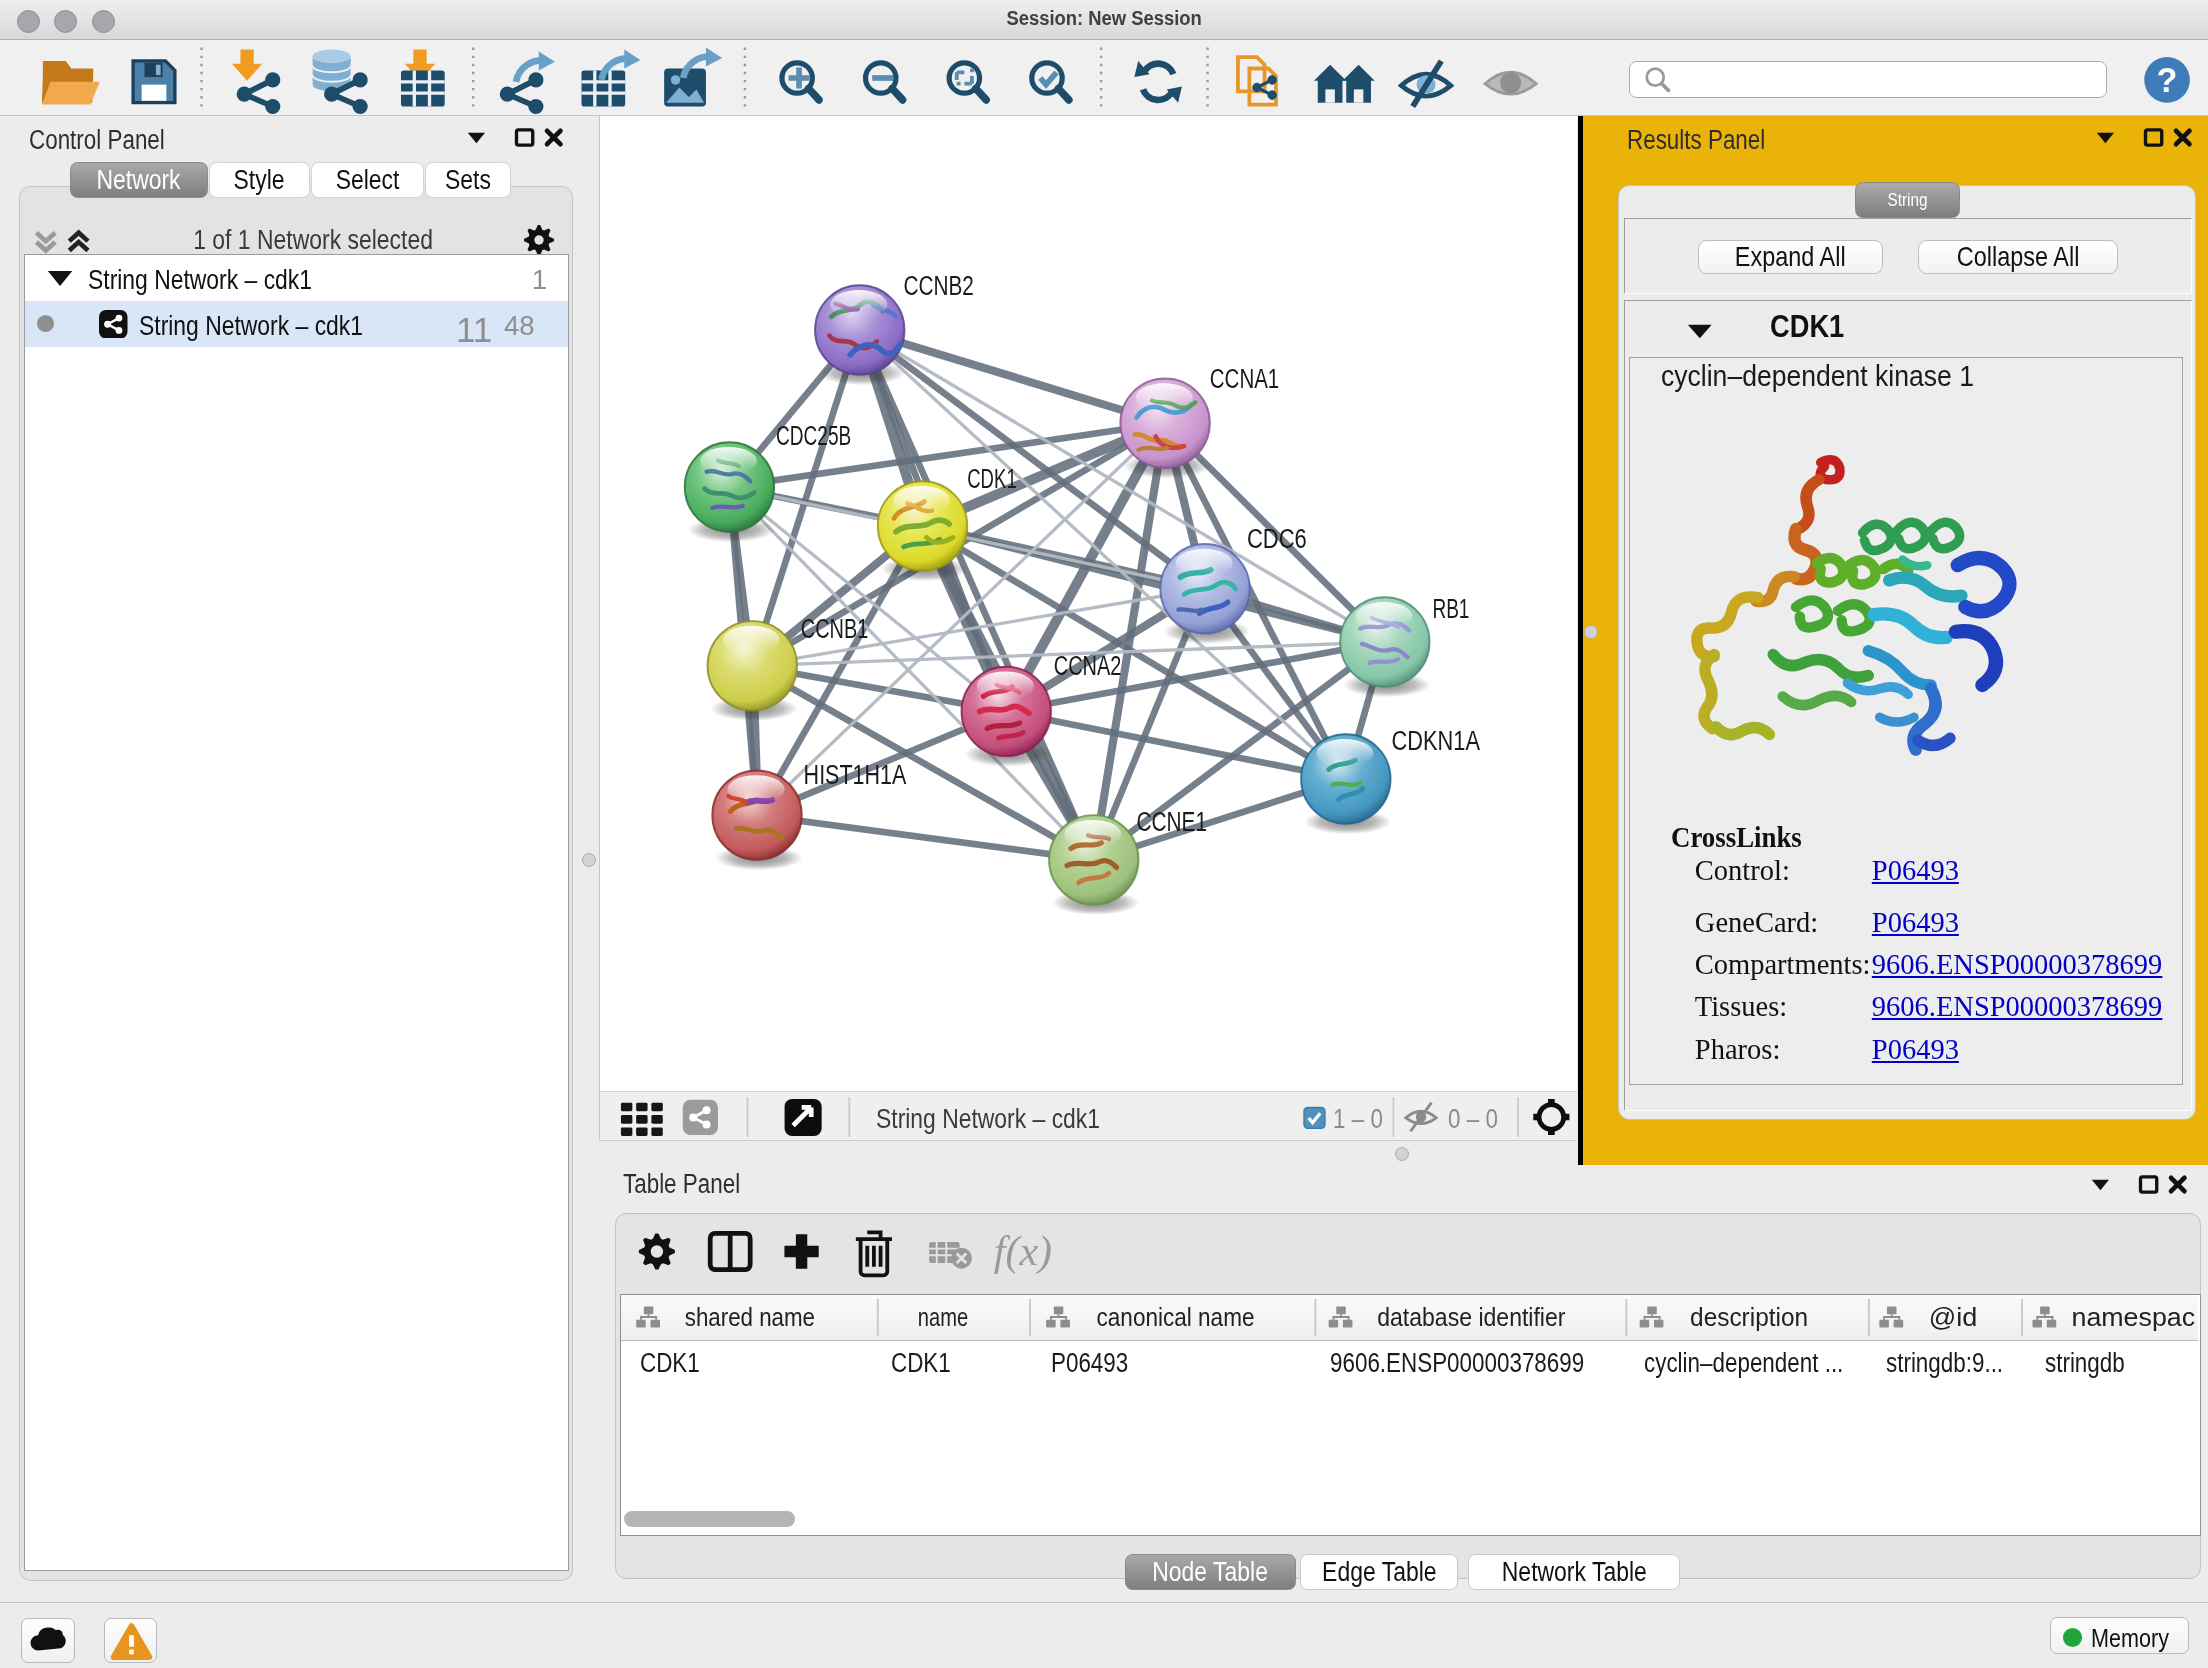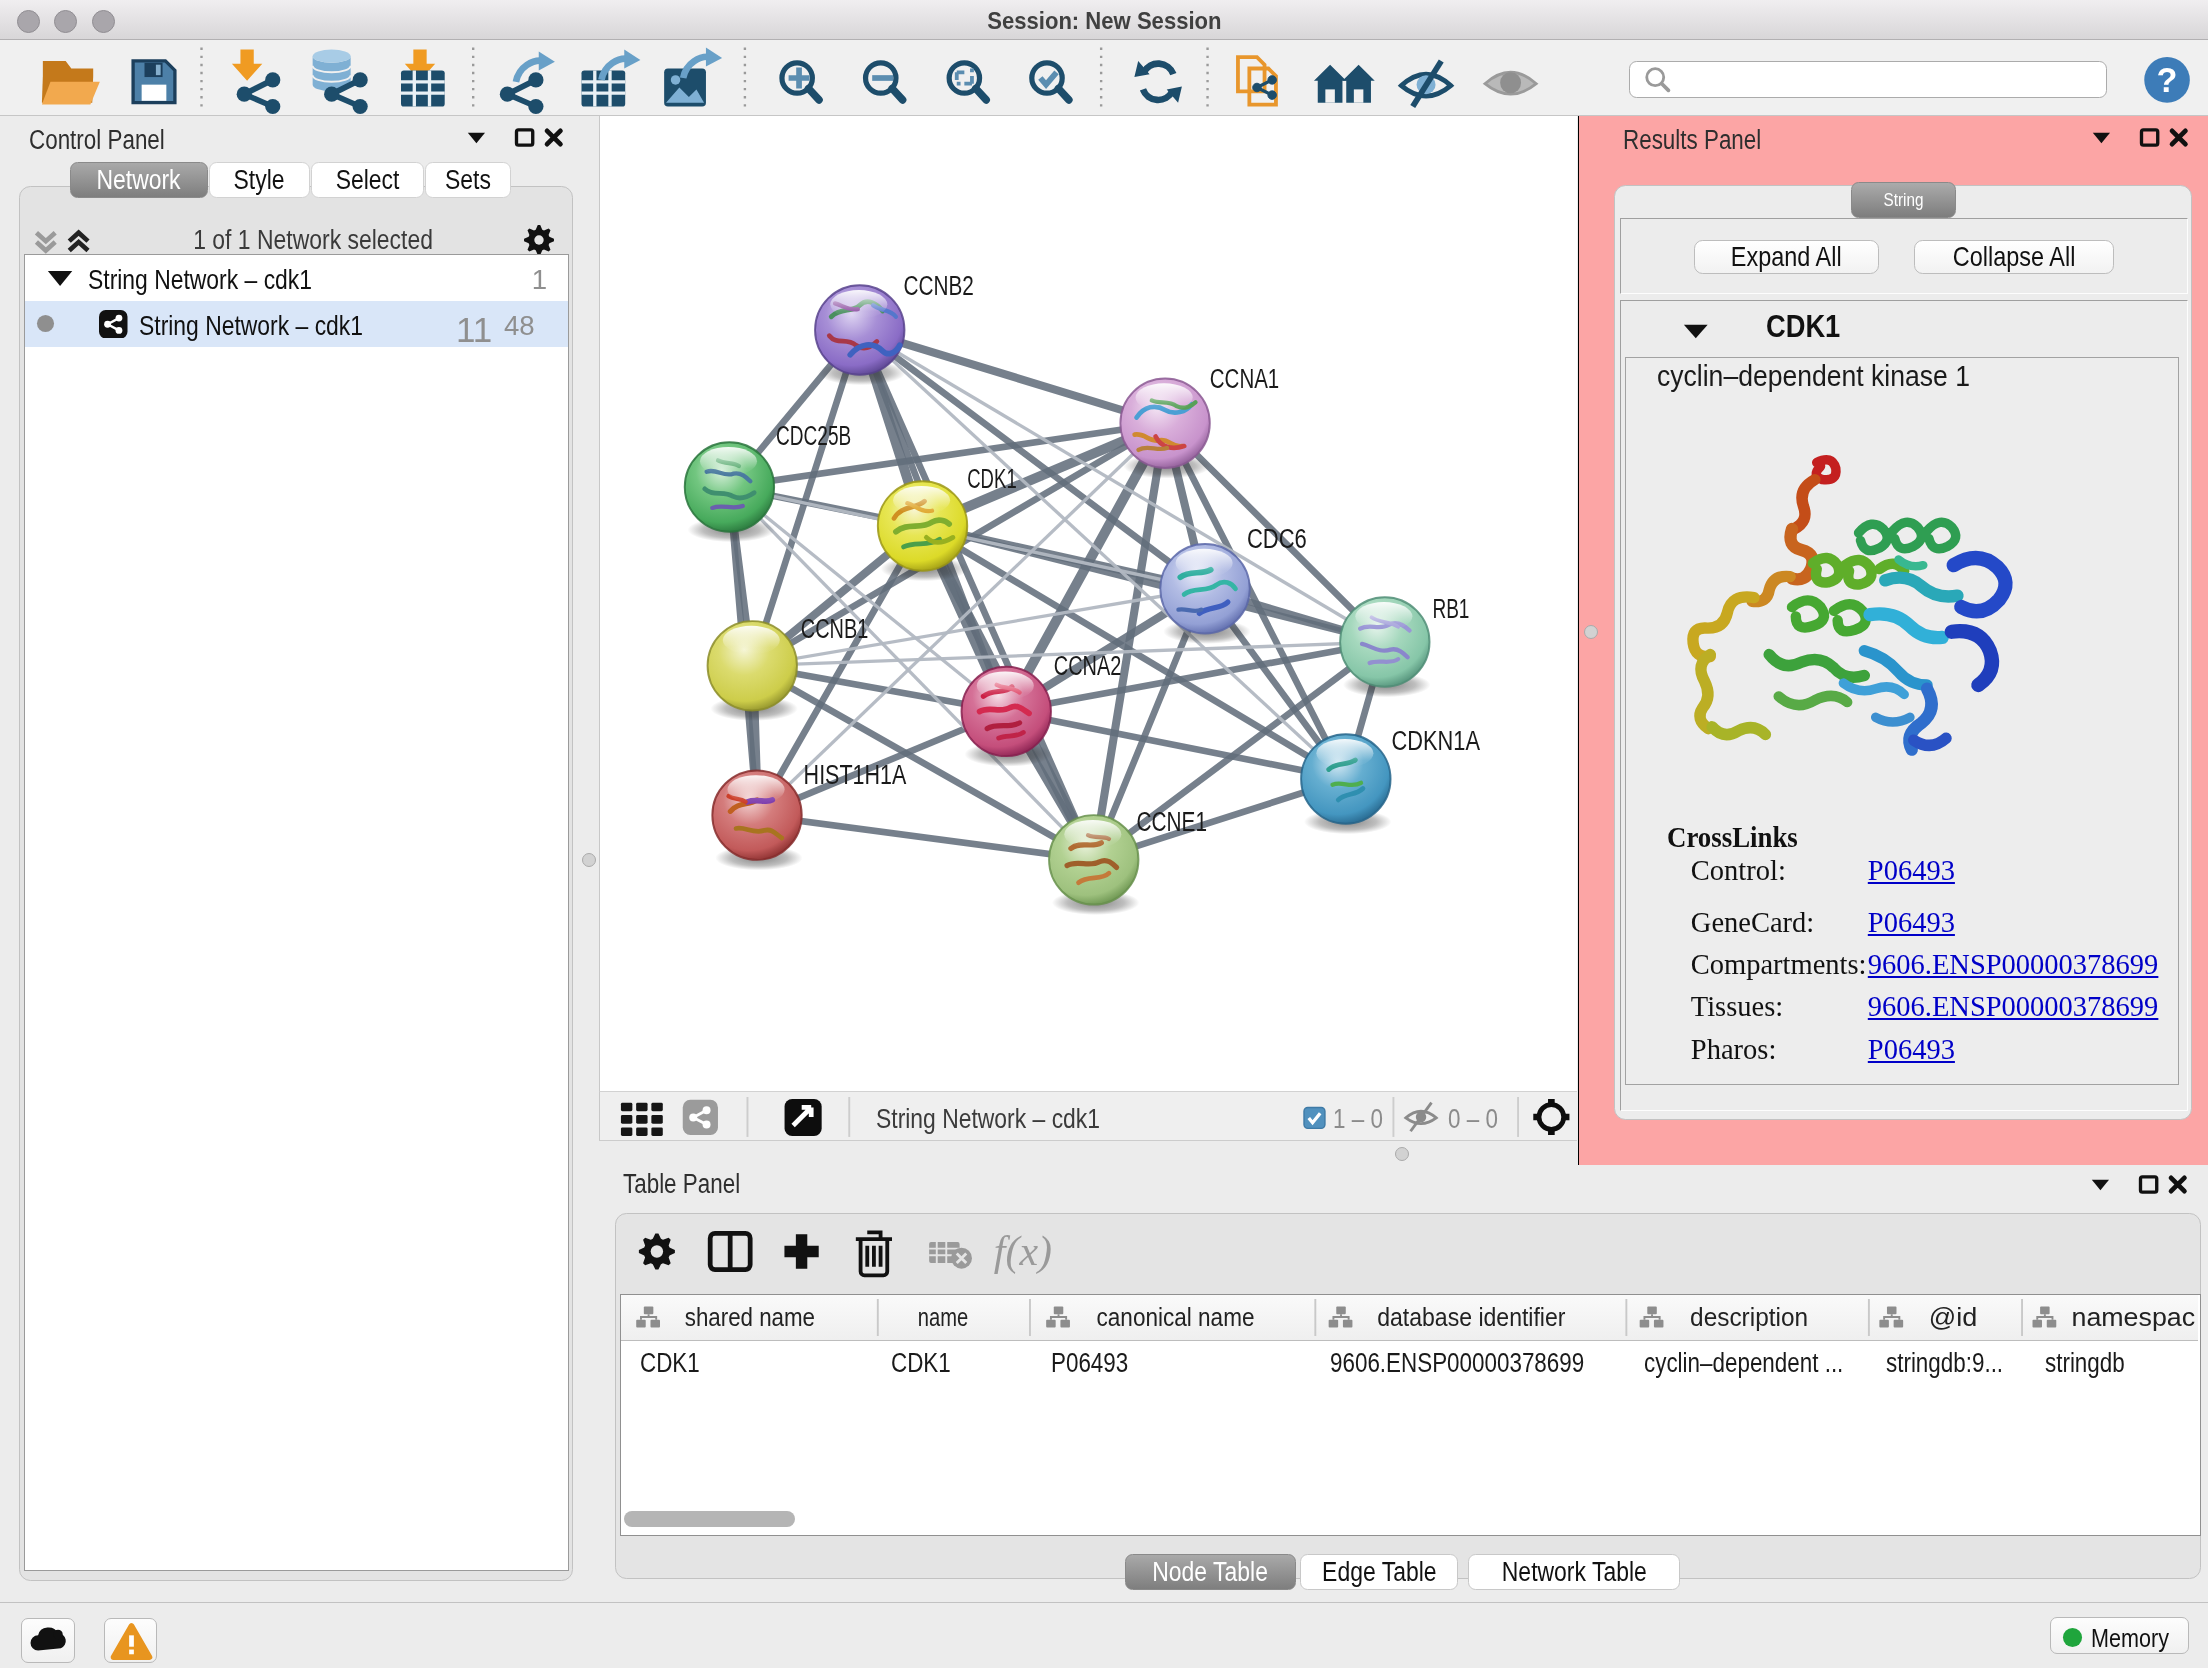--- a/index.html
+++ b/index.html
@@ -6,43 +6,43 @@
   html,body { width:2208px; height:1668px; }
   body { font-family:"Liberation Sans", sans-serif; background:#ececec; position:relative; overflow:hidden; }
   .abs { position:absolute; }
   
   #titlebar { left:0; top:0; width:2208px; height:40px;
     background:linear-gradient(#f0eef0,#d8d6d8);
     border-bottom:1px solid #b2b0b2; }
   .tlight { position:absolute; top:9.5px; width:23px; height:23px; border-radius:50%;
     background:#a9a6ab; border:1.4px solid #918e93; }
   #wtitle { position:absolute; top:6.7px; left:0; width:2208px; text-align:center;
-    font-size:24px; font-weight:bold; color:#404040; }
+    font-size:20px; font-weight:bold; color:#404040; }
   
   #toolbar { left:0; top:40px; width:2208px; height:76px; background:#f0f0f0;
     border-bottom:1px solid #c6c6c6; }
   #searchbox { left:1629px; top:61px; width:478px; height:37px; background:#ffffff;
     border:1.9px solid #ababab; border-radius:7.6px; }
   
   .ptitle { font-size:27px; color:#2e2e2e; }
   .roundpanel { background:#e3e3e3; border:1px solid #c2c2c2; border-radius:11.4px; }
   
   #cpanel { left:0; top:116px; width:590px; height:1486px; background:#ececec; }
   .tab { position:absolute; z-index:2; top:46px; height:36px; background:#ffffff; border:1px solid #d2d2d2;
     border-radius:7.6px; text-align:center; font-size:27px; color:#111; line-height:34px; }
   .tabsel { background:linear-gradient(#a9a9a9,#7e7e7e); color:#fff; border:1px solid #8a8a8a; }
   #treebox { left:24px; top:138px; width:545px; height:1317px; background:#fff; border:1.9px solid #9a9a9a; }
   
   #netcanvas { left:599px; top:116px; width:978px; height:975px; background:#ffffff;
     border-left:1px solid #c8c8c8; }
   #netbar { left:599px; top:1091px; width:978px; height:50px; background:#efefef;
     border-top:1px solid #d2d2d2; border-bottom:1px solid #cccccc; border-left:1px solid #c8c8c8;}
   
-  #rpanel { left:1578px; top:116px; width:631px; height:1049px; background:#fca5a5;
-    border-left:1px solid #000000; }
+  #rpanel { left:1578px; top:116px; width:631px; height:1049px; background:#eab308;
+    border-left:5px solid #000000; }
   
   #tpanel { left:590px; top:1165px; width:1619px; height:437px; background:#ececec; }
   
   #statusbar { left:0; top:1602px; width:2208px; height:67px; background:#ececec;
     border-top:1px solid #c2c2c2; }
   .cx83 { transform:scaleX(0.83); transform-origin:0 50%; white-space:nowrap; }
   .cxc { display:inline-block; transform:scaleX(0.85); transform-origin:50% 50%; white-space:nowrap; }
   .cxc92 { display:inline-block; transform:scaleX(0.92); transform-origin:50% 50%; white-space:nowrap; }
   .cx88 { display:inline-block; transform:scaleX(0.88); transform-origin:0 50%; white-space:nowrap; }
   .cx90 { transform:scaleX(0.90); transform-origin:0 50%; white-space:nowrap; }

